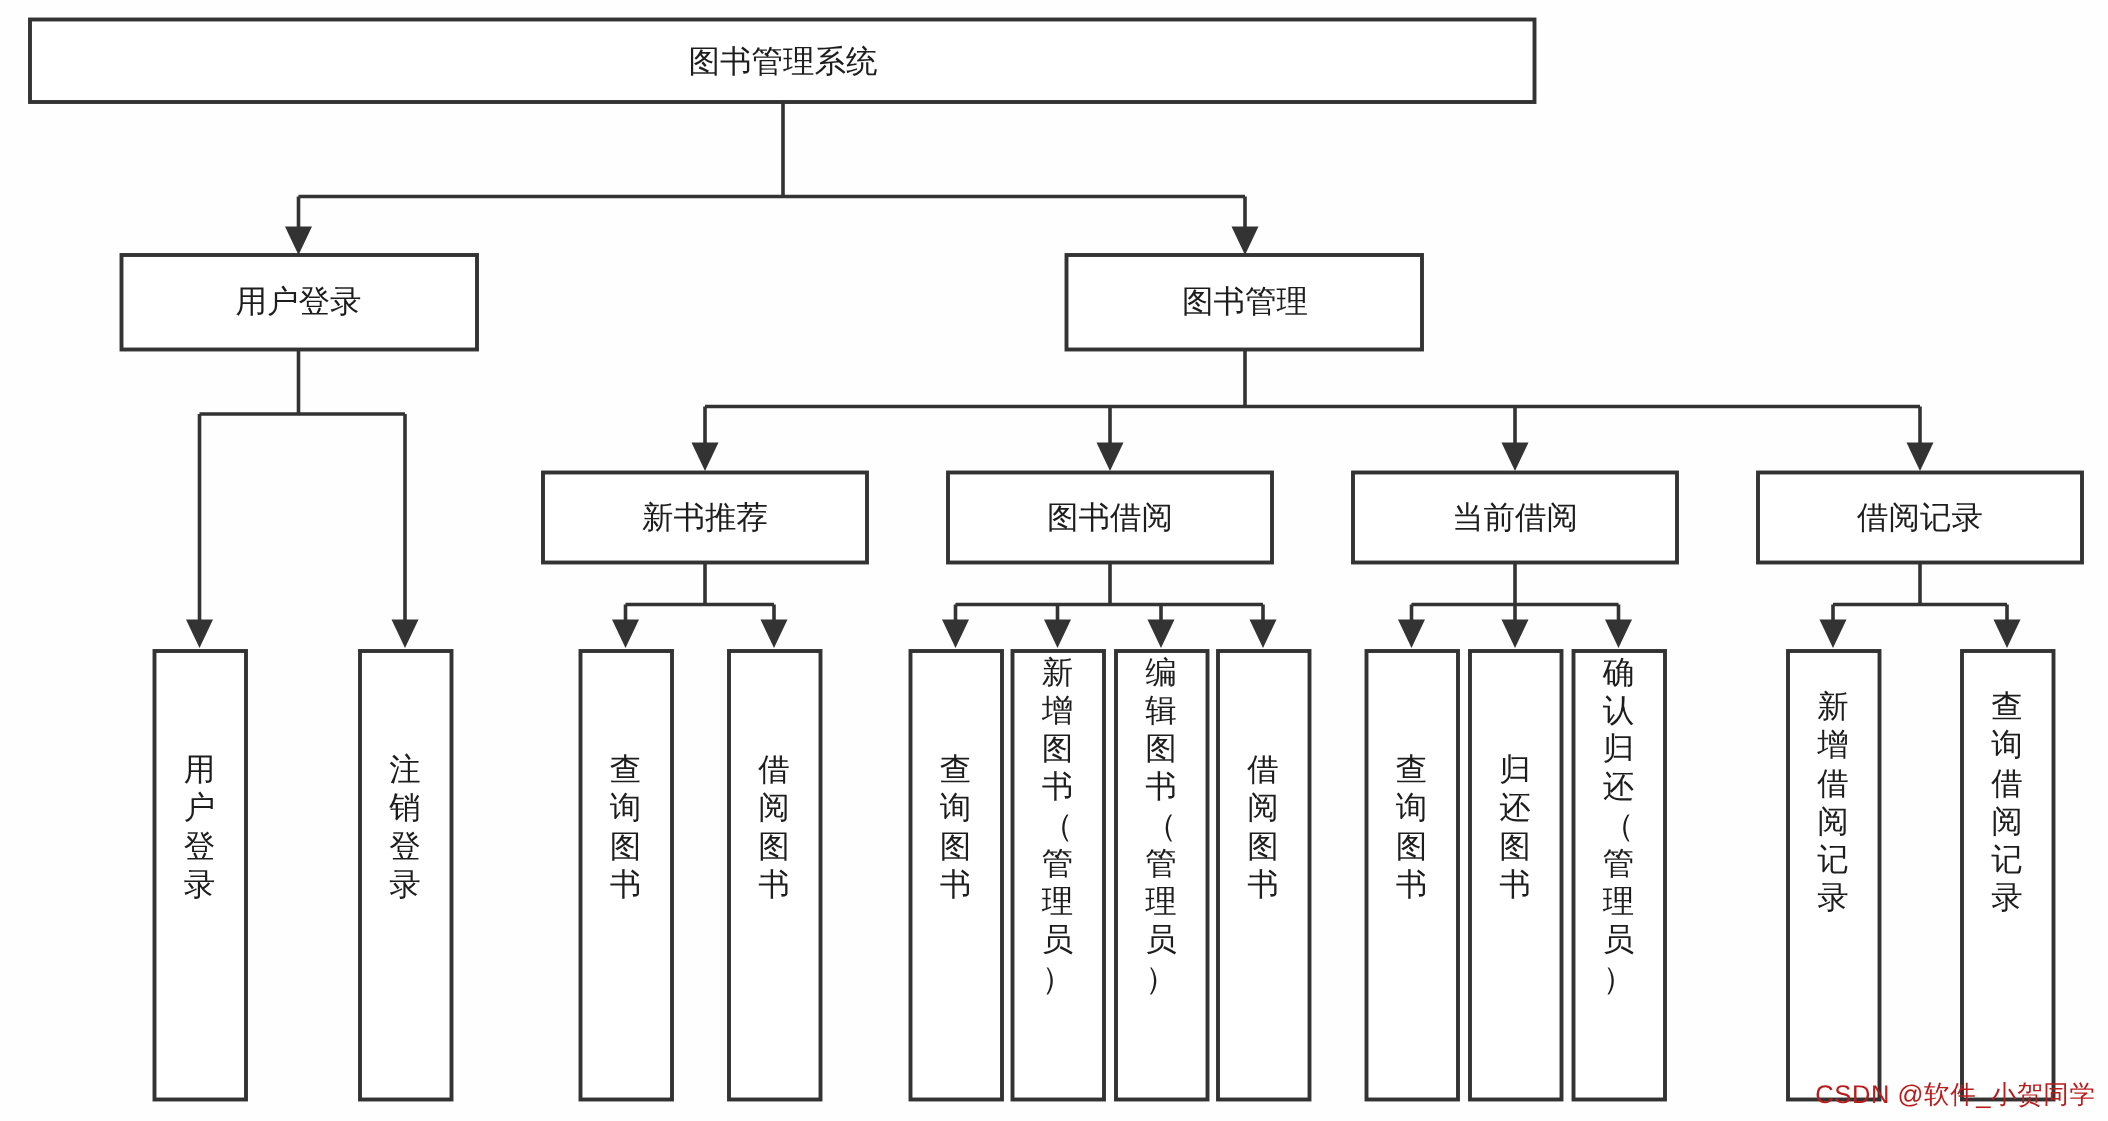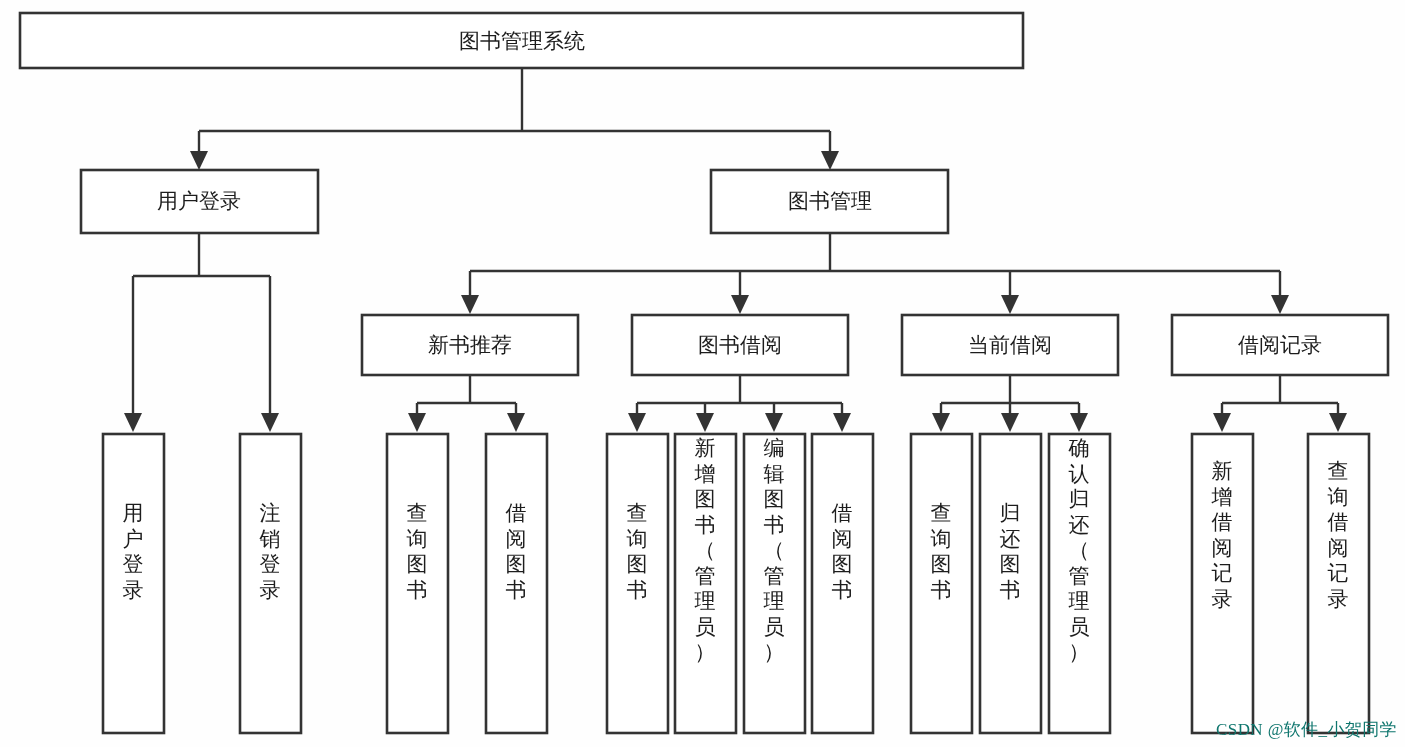--- a/index.html
+++ b/index.html
@@ -50,23 +50,23 @@
     fill: none;
   }
   .arrow-head {
     fill: #333333;
     stroke: none;
   }
   .watermark {
     position: absolute;
     right: 8px;
     bottom: 6px;
-    font-family: Liberation Serif, serif;
+    font-family: Liberation Sans, sans-serif;
     font-size: 17px;
-    color: #0f766e;
+    color: #b91c1c;
     letter-spacing: 0.4px;
     white-space: nowrap;
     user-select: none;
   }
 </style>
 </head>
 <body>
 
 <div id="diagram-root">
 

